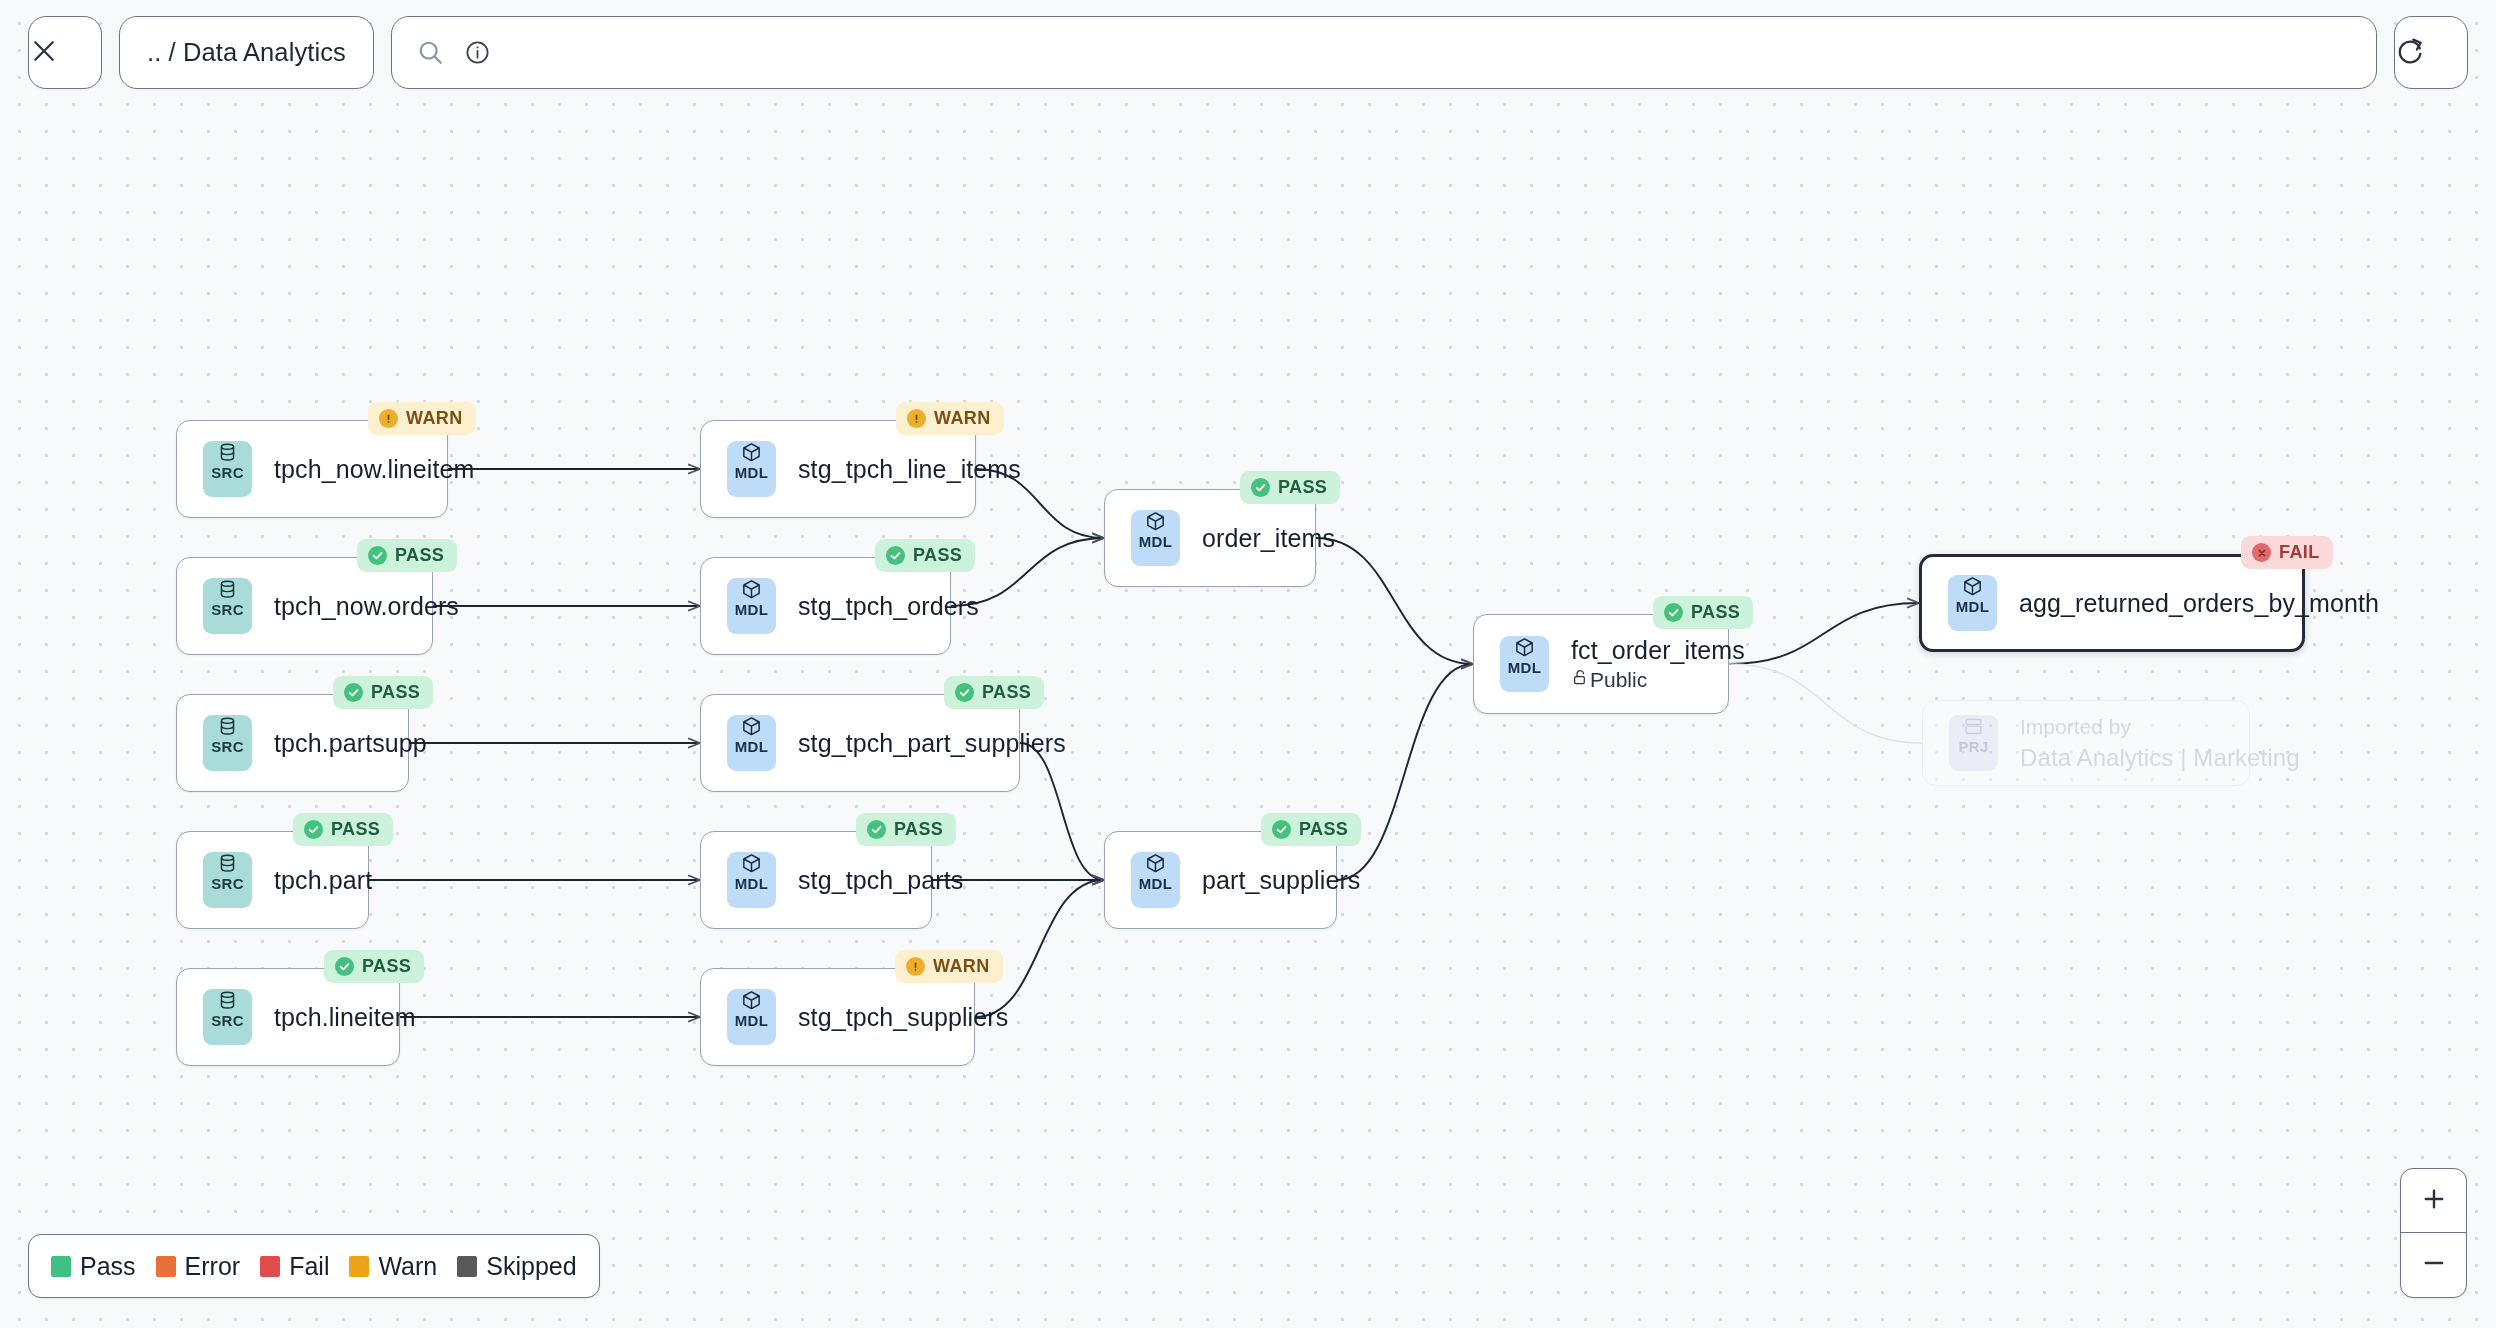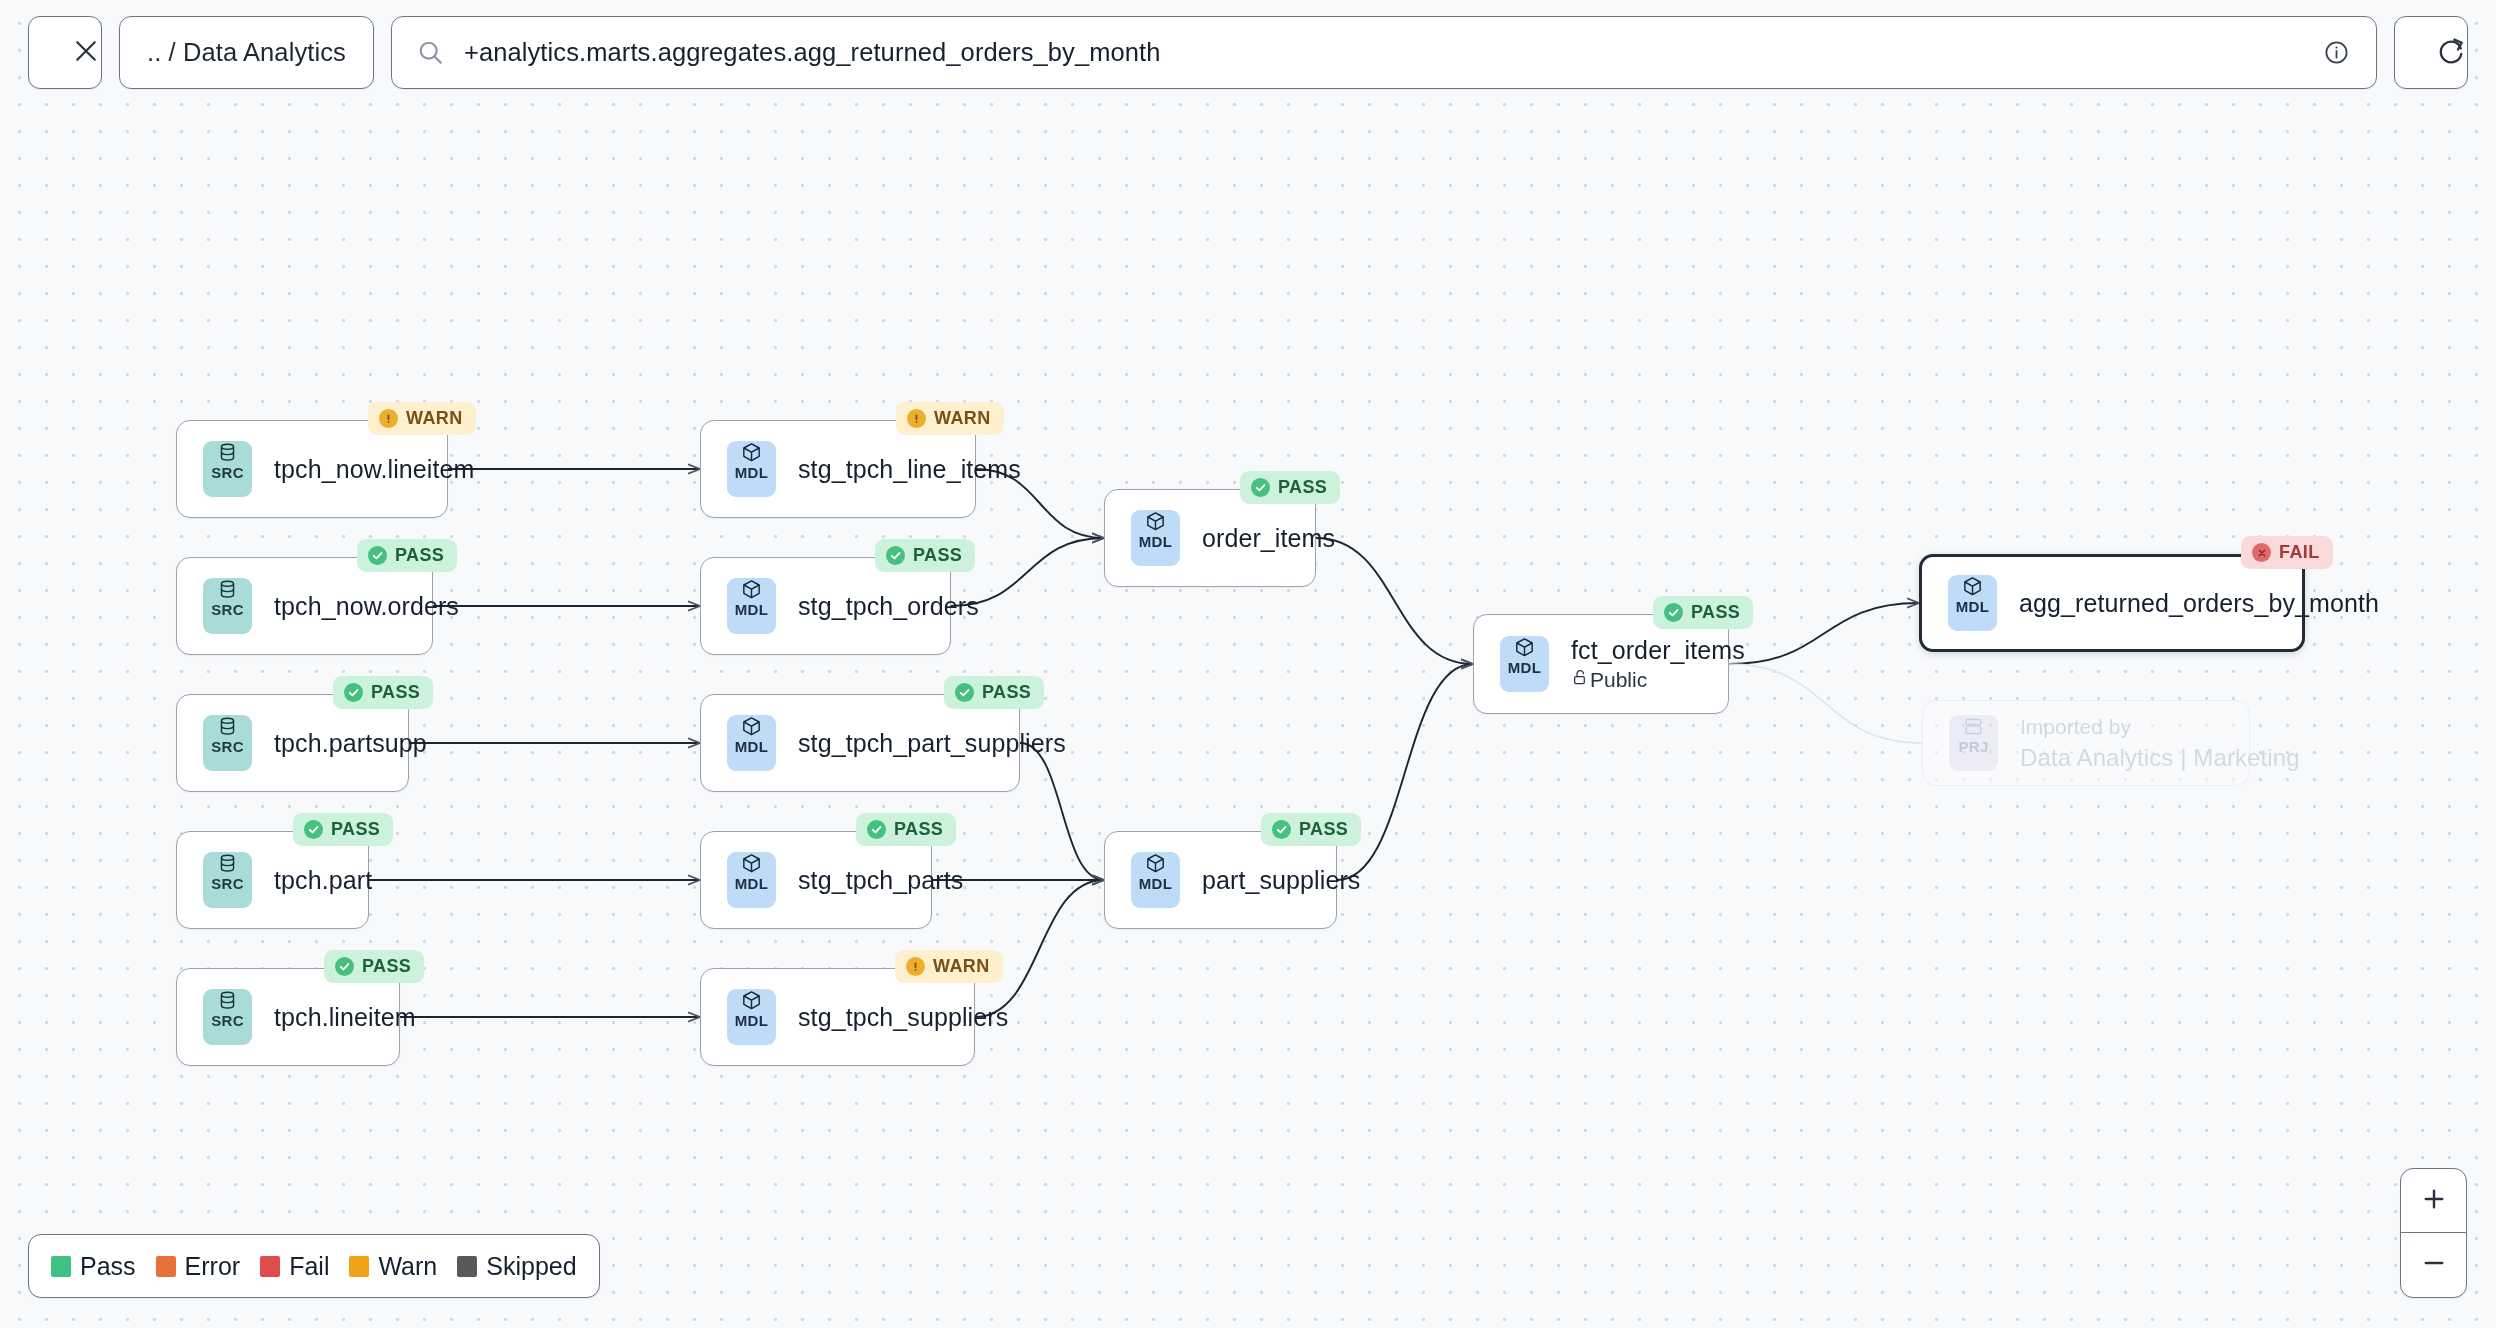--- a/index.html
+++ b/index.html
@@ -19,22 +19,22 @@
     background-position:6px 10px;
   }
 
   
   #topbar{
     position:absolute; left:0; top:0; width:2496px; height:105px;
     display:flex; align-items:center; gap:17px; padding:0 28px;
     z-index:40;
   }
   .tb-btn{
-    background:#ffffff; border:1.6px solid #6b7586; border-radius:12px;
-    height:73px; display:flex; align-items:center; justify-content:flex-end;
+    background:#ffffff; border:1.6px solid #6b7586; border-radius:18px;
+    height:73px; display:flex; align-items:center; justify-content:flex-start;
     box-shadow:0 1px 2px rgba(20,30,50,.05);
   }
   #close-btn{ width:74px; }
   #close-btn svg{ width:30px; height:30px; }
   #breadcrumb{ padding:0 27px; font-size:25.5px; color:#1f2733; letter-spacing:.1px; white-space:nowrap;}
   #searchbar{
     flex:1; display:flex; align-items:center; gap:19px; padding:0 26px 0 24px;
     min-width:0;
   }
   #searchbar .s-ico{ flex:0 0 auto; display:flex; }
@@ -494,21 +494,20 @@
     <span id="breadcrumb">.. / Data Analytics</span>
   </div>
 
   <div class="tb-btn" id="searchbar">
     <span class="s-ico">
       <svg width="29" height="29" viewBox="0 0 24 24" fill="none" stroke="#8e96a4" stroke-width="1.8" stroke-linecap="round">
         <circle cx="10.5" cy="10.5" r="6.6"></circle>
           <path d="M15.4 15.4 L20.5 20.5"></path>
       </svg>
     </span>
-    <input id="search-input" type="text" value="+analytics.marts.aggregates.agg_returned_orders_by_month" placeholder="Search lineage" style="">
     <span class="s-ico">
       <svg width="27" height="27" viewBox="0 0 24 24" fill="none" stroke="#3a4452" stroke-width="1.6" stroke-linecap="round">
         <circle cx="12" cy="12" r="9"></circle>
           <path d="M12 10.6 v6"></path>
           <circle cx="12" cy="7.6" r=".95" fill="#3a4452" stroke="none"></circle>
       </svg>
     </span>
   </div>
 
   <div class="tb-btn" id="refresh-btn">

